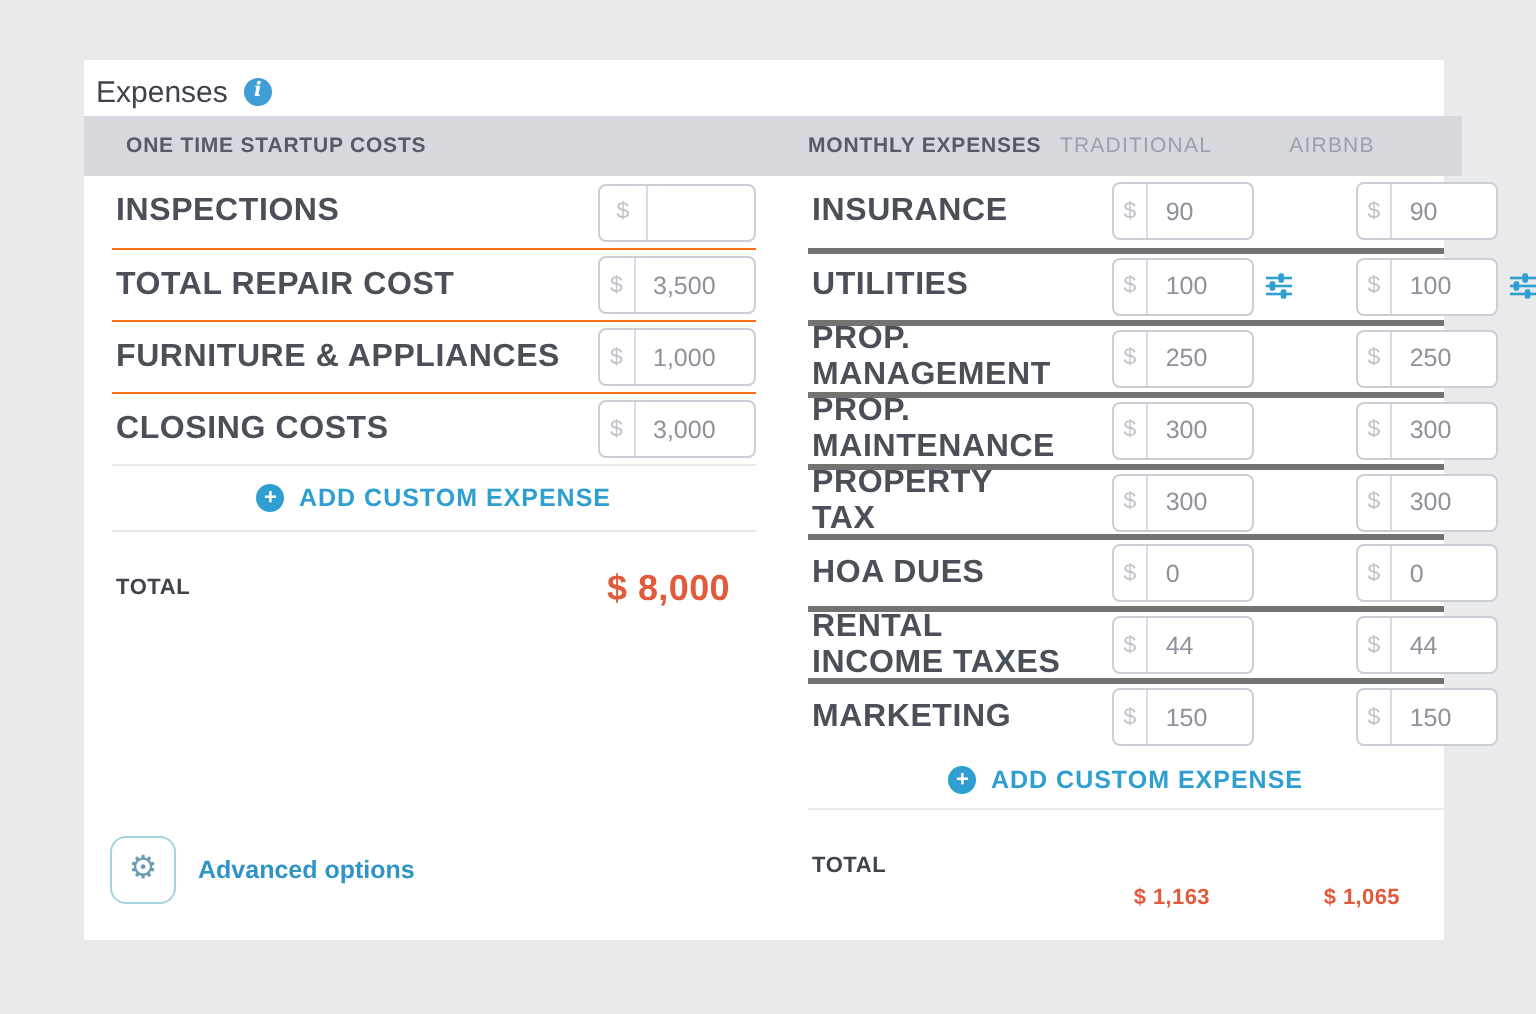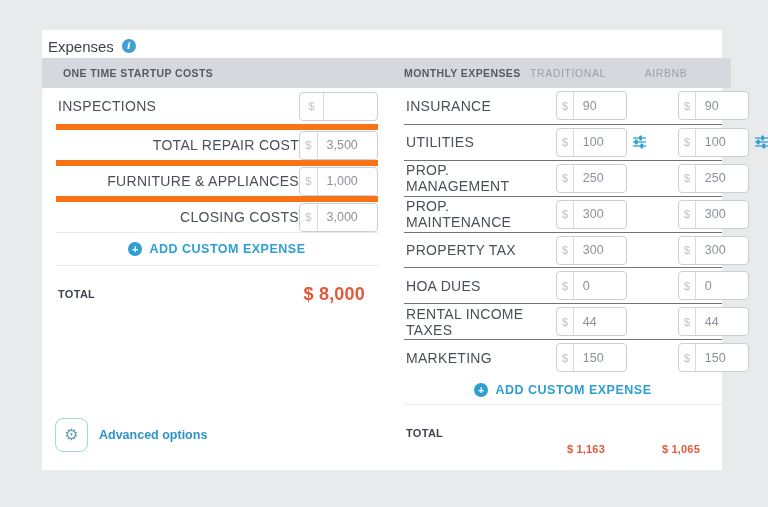--- a/index.html
+++ b/index.html
@@ -43,27 +43,27 @@
   }
   .band-sub.trad { left: 477px; width: 98px; }
   .band-sub.abnb { left: 575px; width: 98px; }
 
   .col-left  { position: absolute; left: 14px; top: 58px; width: 322px; }
   .col-right { position: absolute; left: 362px; top: 58px; width: 318px; }
 
   .srow {
     height: 36px; display: flex; align-items: center; justify-content: space-between;
   }
-  .srow + .srow { border-top: 6px solid #f97316; justify-content: flex-end; }
+  .srow + .srow { border-top: 1px solid #f97316; }
   .mrow {
     height: 35.9px; display: flex; align-items: center; gap: 24px;
   }
-  .mrow + .mrow { border-top: 1px solid #737373; }
+  .mrow + .mrow { border-top: 3px solid #737373; }
   .rlabel {
-    font-size: 14px; font-weight: 400; letter-spacing: 0.3px; color: #4a4f58;
+    font-size: 16px; font-weight: 700; letter-spacing: 0.3px; color: #4a4f58;
     padding-left: 2px;
   }
   .mrow .rlabel { flex: 0 0 128px; }
 
   .money {
     display: flex; align-items: stretch; height: 29px;
     border: 1px solid #cbced4; border-radius: 4px; background: #fff; overflow: hidden;
   }
   .money .cur {
     width: 24px; display: flex; align-items: center; justify-content: center;

